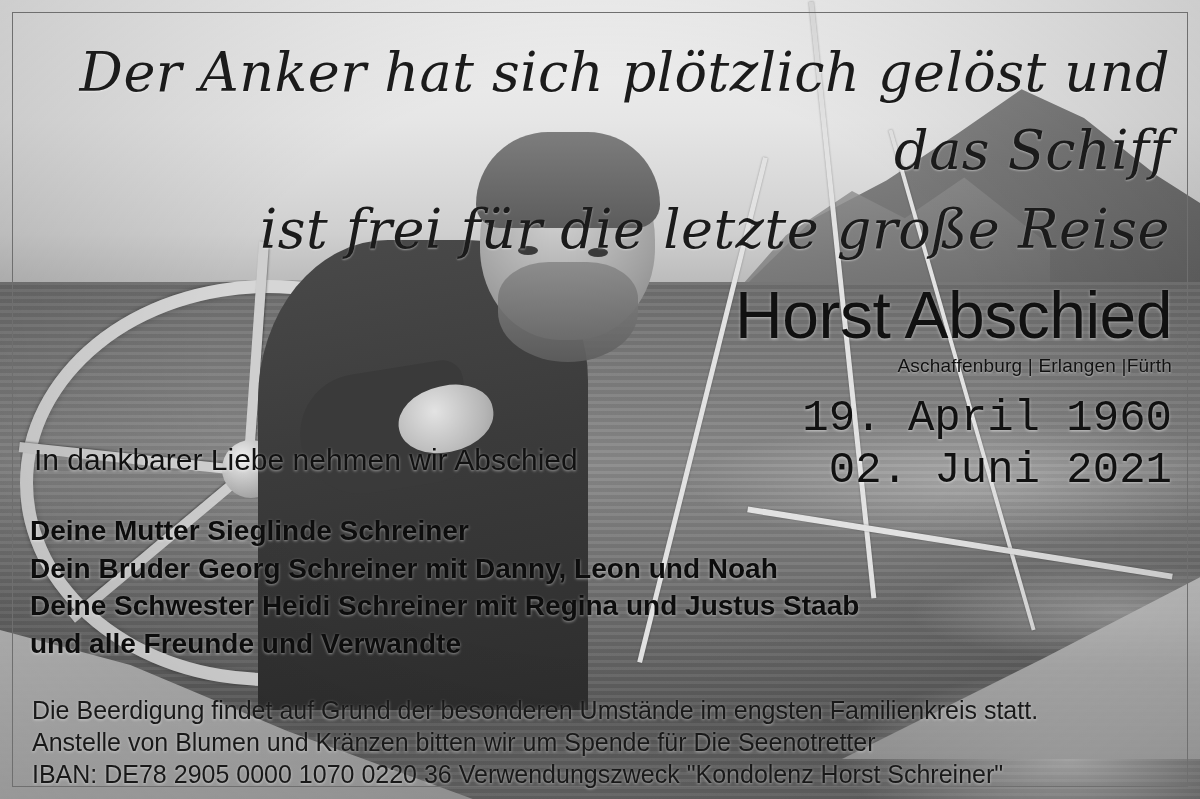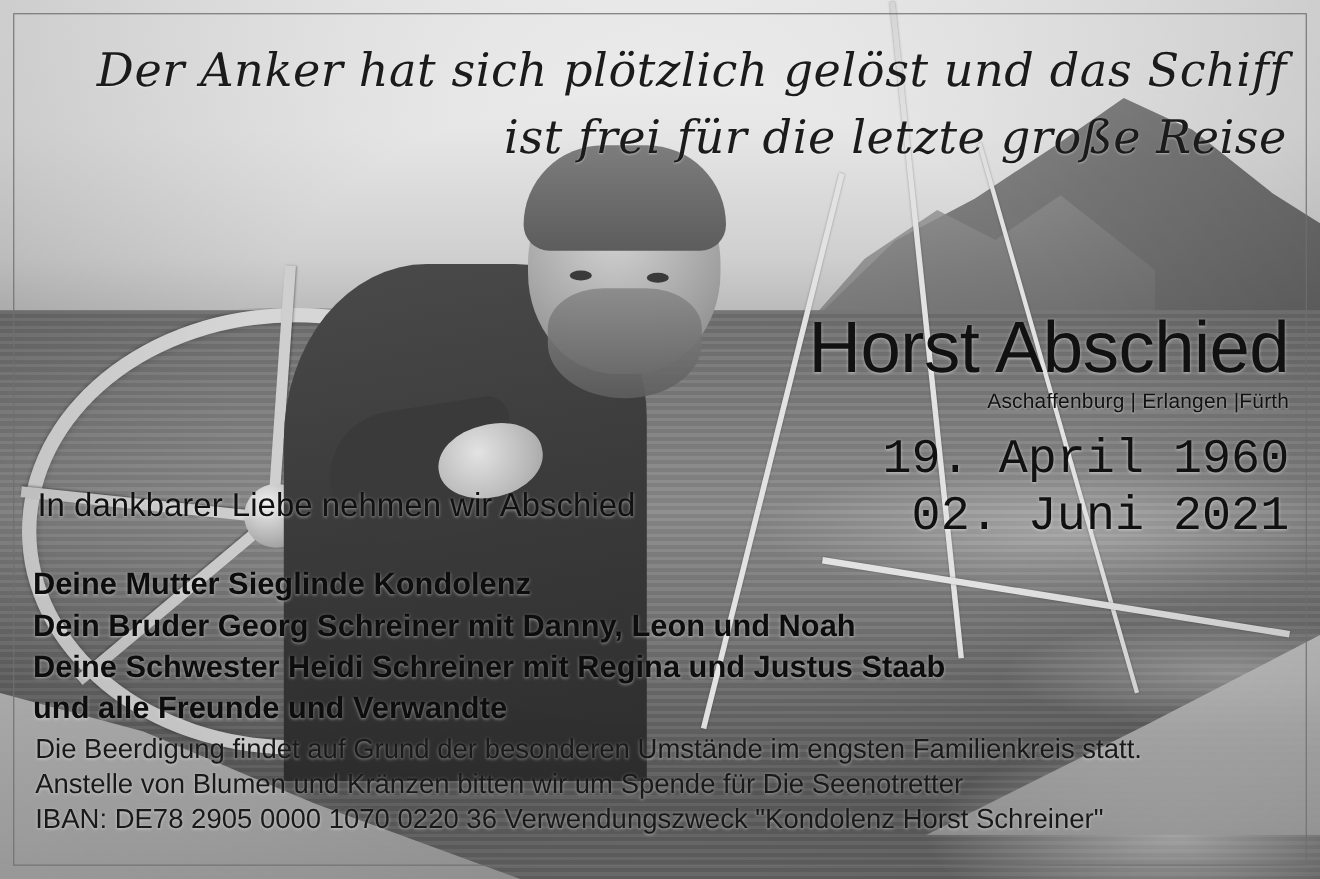--- a/index.html
+++ b/index.html
@@ -193,21 +193,21 @@
 
   
   .motto {
     position: absolute;
     left: 0; top: 34px;
     width: 1170px;
     text-align: right;
     padding-right: 14px;
     font-family: "DejaVu Serif", serif;
     font-style: italic;
-    font-size: 42px;
+    font-size: 54px;
     line-height: 1.45;
     color: #1b1b1b;
     letter-spacing: .5px;
     text-shadow: 0 1px 2px rgba(255,255,255,.45);
   }
   .motto span { display: block; }
 
   .name-block {
     position: absolute;
     right: 28px; top: 282px;
@@ -250,21 +250,21 @@
     font-size: 28px;
     font-weight: bold;
     line-height: 1.34;
     color: #0d0d0d;
     text-shadow: 0 1px 3px rgba(255,255,255,.5);
   }
   .family span { display: block; }
 
   .notes {
     position: absolute;
-    left: 32px; top: 665px;
+    left: 32px; top: 694px;
     right: 24px;
     font-size: 25px;
     line-height: 1.28;
     color: #191919;
     text-shadow: 0 1px 3px rgba(255,255,255,.5);
   }
   .notes span { display: block; }
 </style>
 </head>
 <body>
@@ -317,21 +317,21 @@
     <div class="places">Aschaffenburg | Erlangen |Fürth</div>
     <div class="dates">
       <span>19. April 1960</span>
       <span>02. Juni 2021</span>
     </div>
   </div>
 
   <div class="farewell">In dankbarer Liebe nehmen wir Abschied</div>
 
   <div class="family">
-    <span>Deine Mutter Sieglinde Kondolenz</span>
+    <span>Deine Mutter Sieglinde Schreiner</span>
     <span>Dein Bruder Georg Schreiner mit Danny, Leon und Noah</span>
     <span>Deine Schwester Heidi Schreiner mit Regina und Justus Staab</span>
     <span>und alle Freunde und Verwandte</span>
   </div>
 
   <div class="notes">
     <span>Die Beerdigung findet auf Grund der besonderen Umstände im engsten Familienkreis statt.</span>
     <span>Anstelle von Blumen und Kränzen bitten wir um Spende für Die Seenotretter</span>
     <span>IBAN: DE78 2905 0000 1070 0220 36 Verwendungszweck "Kondolenz Horst Schreiner"</span>
   </div>

